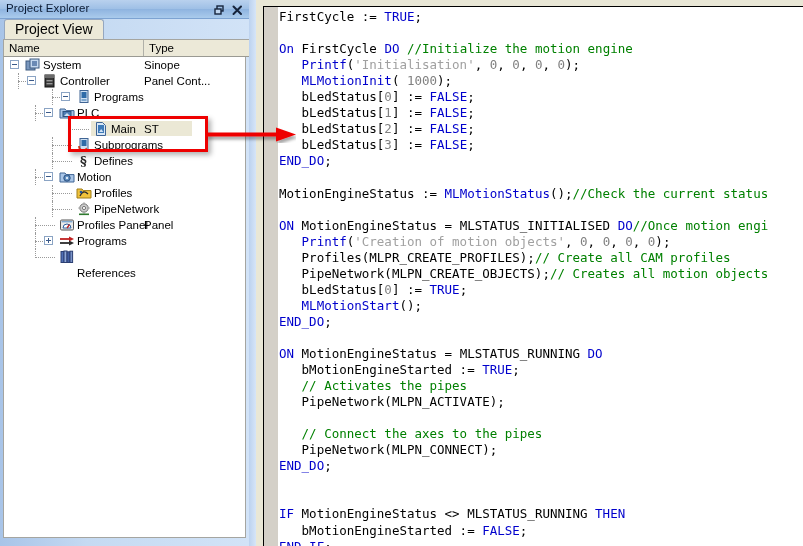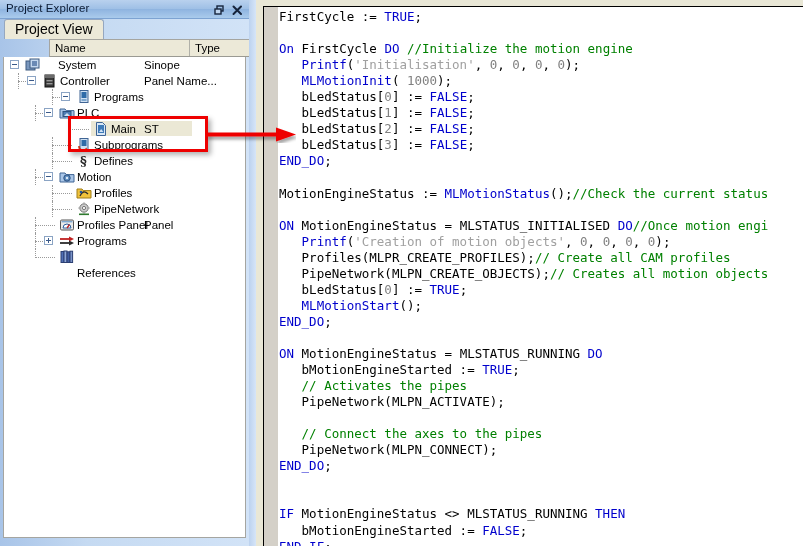--- a/index.html
+++ b/index.html
@@ -68,21 +68,20 @@
 
   
   #list-header {
     position: absolute; left: 3px; top: 39px;
     width: 259px; height: 18px;
     background: #ece9d8;
     border: 1px solid #a5a5a0;
     border-bottom: 1px solid #9a9a93;
     box-sizing: border-box;
     display: flex;
-    margin-left: 46px;
   }
   .col-head {
     font-size: 11.5px;
     color: #000;
     line-height: 16px;
     padding-left: 5px;
     box-sizing: border-box;
     height: 100%;
     cursor: pointer;
   }
@@ -261,35 +260,35 @@
 
     <div id="tree-area">
       <div id="tree-rows">
           <div class="tree-row">
             <div class="expander" style="left: 6px;"></div>
             <span class="ticon" style="left: 21px;"><svg width="16" height="16" viewBox="0 0 16 16">
                 <rect x="1" y="4" width="9" height="9" fill="#7a97bd" stroke="#3c5a80"></rect>
                 <rect x="5" y="2" width="9" height="9" fill="#c4d8ef" stroke="#3c5a80"></rect>
                 <rect x="7" y="4" width="5" height="5" fill="#6a8ab5"></rect>
               </svg></span>
-            <span class="lbl" style="left: 54px;">System</span>
+            <span class="lbl" style="left: 39px;">System</span>
             <span class="typ">Sinope</span>
           </div>
           <div class="tree-row">
             <div class="dotline-h" style="left: 14px; width: 8px;"></div>
             <div class="dotline-v" style="left: 14px; top: 0px; height: 16px;"></div>
             <div class="expander" style="left: 23px;"></div>
             <span class="ticon" style="left: 38px;"><svg width="16" height="16" viewBox="0 0 16 16">
                 <rect x="3" y="2" width="9" height="12" fill="#3a3a3a" stroke="#111"></rect>
                 <rect x="3" y="2" width="9" height="3" fill="#6b6b6b"></rect>
                 <rect x="4.5" y="7" width="6" height="1.4" fill="#9a9a9a"></rect>
                 <rect x="4.5" y="10" width="6" height="1.4" fill="#9a9a9a"></rect>
               </svg></span>
             <span class="lbl" style="left: 56px;">Controller</span>
-            <span class="typ">Panel Name...</span>
+            <span class="typ">Panel Cont...</span>
           </div>
           <div class="tree-row">
             <div class="dotline-h" style="left: 48px; width: 8px;"></div>
             <div class="dotline-v" style="left: 48px; top: 0px; height: 16px;"></div>
             <div class="expander" style="left: 57px;"></div>
             <span class="ticon" style="left: 72px;"><svg width="16" height="16" viewBox="0 0 16 16">
                 <rect x="4" y="1.5" width="8" height="12" fill="#cfe0f2" stroke="#3f6494"></rect>
                 <rect x="5.5" y="3" width="5" height="6" fill="#2f6ba8"></rect>
                 <rect x="5.5" y="10" width="5" height="2" fill="#7fa8cf"></rect>
               </svg></span>

